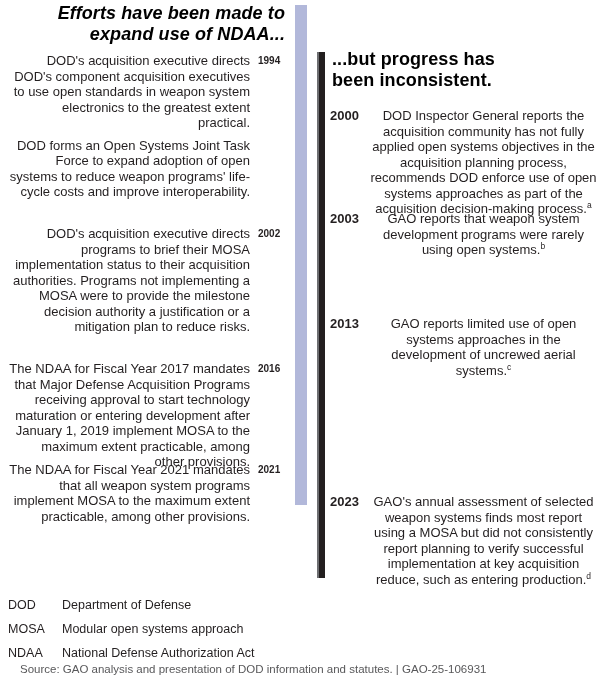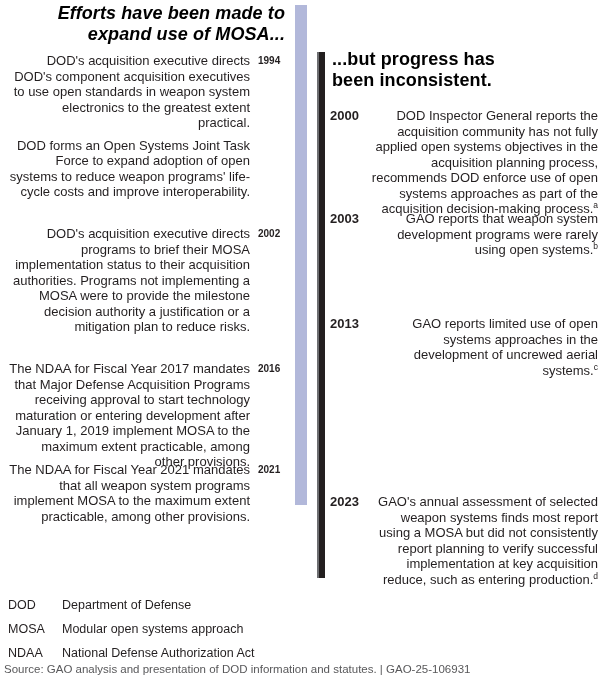--- a/index.html
+++ b/index.html
@@ -87,53 +87,53 @@
     font-weight: bold;
     font-size: 13px;
     line-height: 15.5px;
     flex-shrink: 0;
   }
   .entry-right .txt {
     margin-left: 5px;
     width: 232px;
     font-size: 13px;
     line-height: 15.5px;
-    text-align: right;
+    text-align: center;
   }
   sup.fn {
     font-size: 8.5px;
     line-height: 0;
     vertical-align: super;
   }
   .legend-row {
     position: absolute;
     left: 8px;
     display: flex;
     font-size: 12.5px;
     line-height: 15px;
     color: #231f20;
   }
   .legend-row .abbr { width: 54px; flex-shrink: 0; }
   .legend-row .def { }
   .source-line {
     position: absolute;
-    left: 4px;
+    left: 20px;
     top: 663px;
     font-size: 11.5px;
     color: #58585a;
   }
 </style>
 </head>
 <body>
 
 <div class="page">
 
   <div class="heading heading-left">
     <div>Efforts have been made to</div>
-    <div>expand use of MOSA...</div>
+    <div>expand use of NDAA...</div>
   </div>
 
   <div class="heading heading-right">
     <div>...but progress has</div>
     <div>been inconsistent.</div>
   </div>
 
   <div class="bar bar-left"></div>
   <div class="bar bar-right"></div>
 

